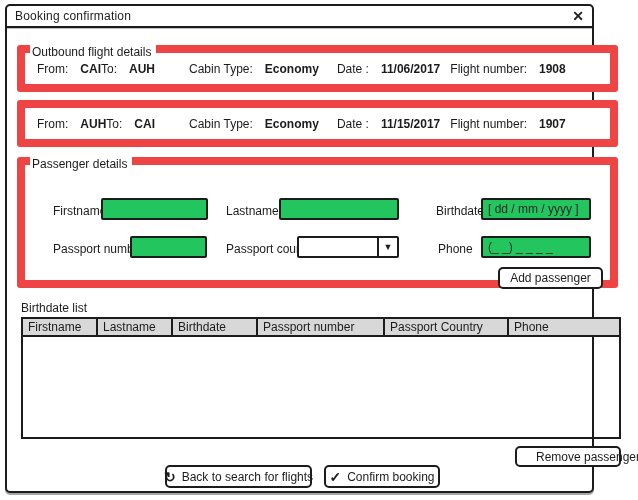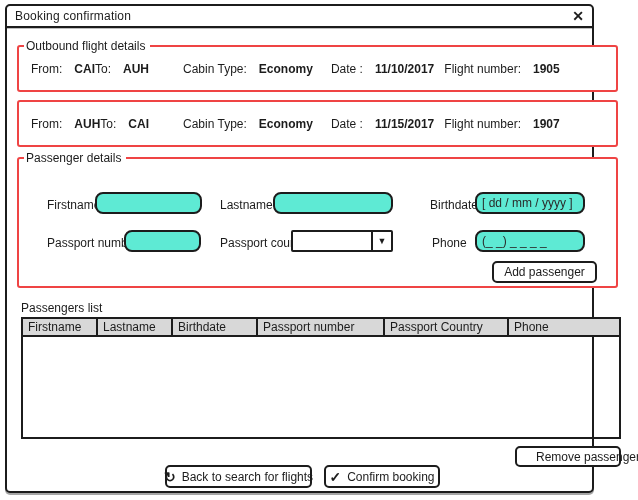--- a/index.html
+++ b/index.html
@@ -11,40 +11,40 @@
   }
   .titlebar {
     height:22px; border-bottom:2px solid #1c1c1c; display:flex; align-items:center;
     padding:0 8px; font-size:12px; box-shadow:0 1px 0 rgba(0,0,0,0.25);
   }
   .title { letter-spacing:0.2px; }
   .close {
     margin-left:auto; font-size:14px; font-weight:bold; line-height:1; cursor:default;
   }
   .fieldset {
-    position:absolute; left:10px; width:601px; border:2px solid #ef4444; border-radius:3px; background:#fff;
+    position:absolute; left:10px; width:601px; border:8px solid #ef4444; border-radius:3px; background:#fff;
   }
   .legend {
     position:absolute; top:-8px; left:5px; background:#fff; padding:0 5px 0 2px; font-size:12px; white-space:nowrap;
   }
   .fs-outbound { top:39px; height:47px; }
   .fs-return  { top:94px; height:47px; }
   .fs-passenger { top:151px; height:131px; }
   .flight-row {
     position:absolute; left:12px; top:0; height:100%; display:flex; align-items:center; font-size:12px; white-space:nowrap;
   }
   .fgroup { display:flex; gap:12px; }
   .fgroup:nth-child(2){ }
   .fgroup:nth-child(3){ margin-left:34px; }
   .fgroup:nth-child(4){ margin-left:18px; }
   .fgroup:nth-child(5){ margin-left:10px; }
   .fval { font-weight:bold; }
   .flabel2 { position:absolute; font-size:12px; white-space:nowrap; }
   .tinput {
-    position:absolute; height:22px; border:2px solid #1c1c1c; border-radius:8px; background:#5eead4;
+    position:absolute; height:22px; border:2px solid #1c1c1c; border-radius:2px; background:#22c55e;
     font-family:"Liberation Sans", sans-serif; font-size:12px; padding:0 5px; color:#1c1c1c; outline:none;
   }
   .tinput::placeholder { color:#2a2a2a; opacity:1; }
   .dropdown {
     position:absolute; height:22px; border:2px solid #1c1c1c; border-radius:2px; background:#fff; display:flex;
   }
   .dd-value { flex:1; }
   .dd-arrow {
     width:20px; border-left:2px solid #1c1c1c; display:flex; align-items:center; justify-content:center;
     font-size:9px; background:#fff;
@@ -92,25 +92,25 @@
       <span class="fgroup">
         <span>To:</span>
         <span class="fval">AUH</span>
       </span>
       <span class="fgroup">
         <span>Cabin Type:</span>
         <span class="fval">Economy</span>
       </span>
       <span class="fgroup">
         <span>Date :</span>
-        <span class="fval">11/10/2017</span>
+        <span class="fval">11/06/2017</span>
       </span>
       <span class="fgroup">
         <span>Flight number:</span>
-        <span class="fval">1905</span>
+        <span class="fval">1908</span>
       </span>
     </div>
   </div>
 
   <div class="fieldset fs-return">
     <div class="flight-row">
       <span class="fgroup">
         <span>From:</span>
         <span class="fval">AUH</span>
       </span>
@@ -155,21 +155,21 @@
     </div>
 
     <span class="flabel2" style="left:413px; top:77px;">Phone</span>
     <input class="tinput" style="left: 456px; top: 71px; width: 110px;" placeholder="(_ _) _ _ _ _">
 
     <button class="btn" style="left:473px; top:102px; width:105px; height:22px;">
       <span>Add passenger</span>
     </button>
   </div>
 
-  <div class="list-label">Passengers list</div>
+  <div class="list-label">Birthdate list</div>
 
   <div class="ptable">
     <div class="thead">
       <span class="cell">Firstname</span>
       <span class="cell">Lastname</span>
       <span class="cell">Birthdate</span>
       <span class="cell">Passport number</span>
       <span class="cell">Passport Country</span>
       <span class="cell">Phone</span>
     </div>

